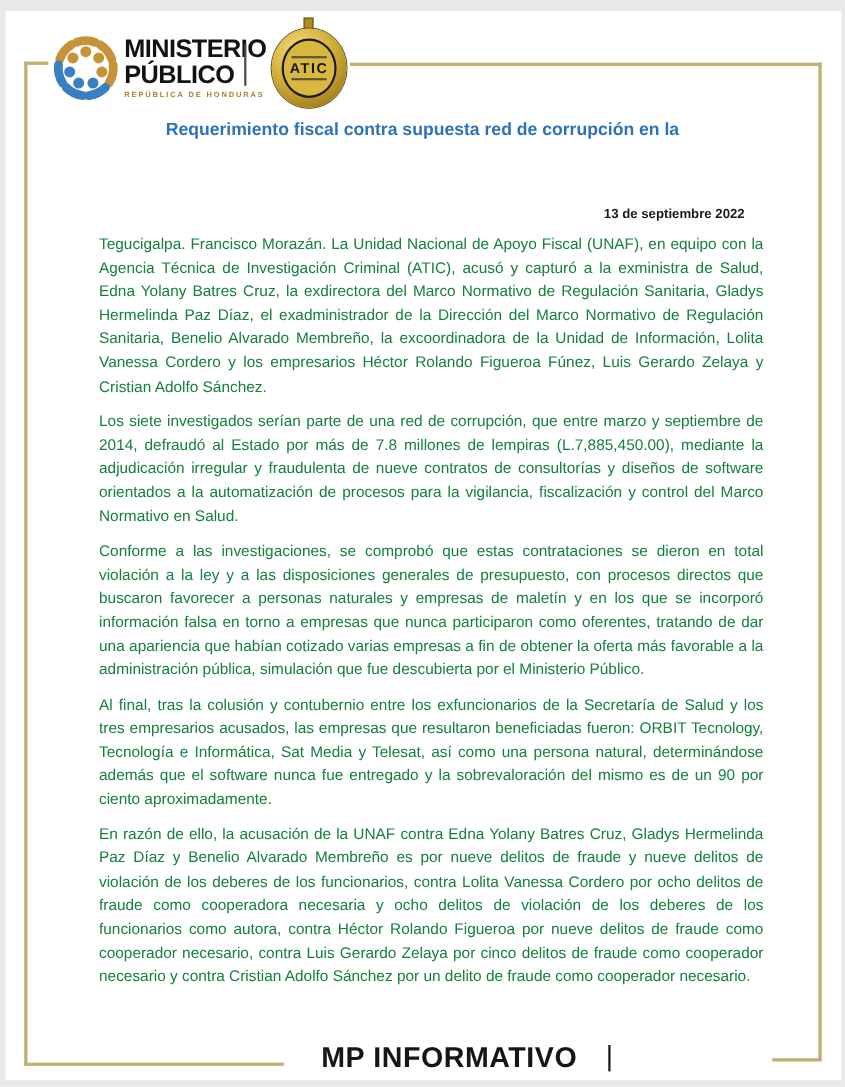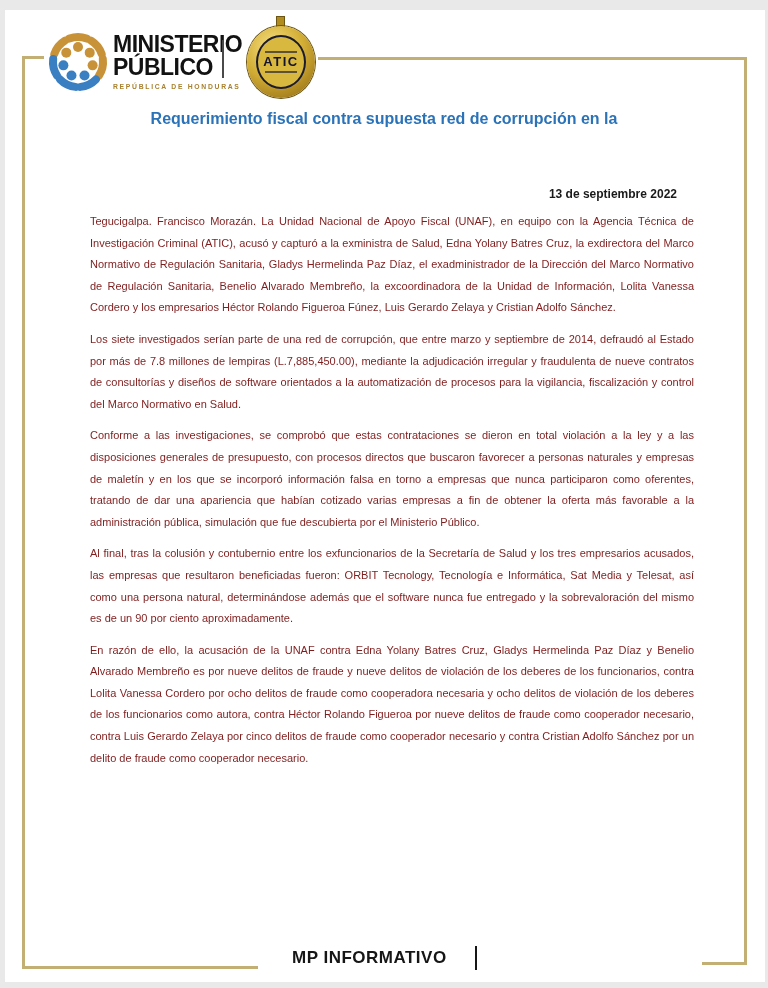--- a/index.html
+++ b/index.html
@@ -42,25 +42,25 @@
   .atic-label{font-size:13px;font-weight:bold;letter-spacing:1.5px;color:#14142a;line-height:14px;}
 
   
   .doc-title{position:absolute;left:60px;top:107px;width:648px;text-align:center;
     color:#2b73b9;font-weight:bold;font-size:16px;line-height:24.5px;}
   .doc-title span{display:block;}
   .doc-date{position:absolute;right:91px;top:167px;font-size:12px;font-weight:bold;color:#1a1a1a;margin-top:20px;}
 
   
   .body-text{position:absolute;left:90px;top:211px;width:604px;}
-  .body-text p{margin:0 0 10px 0;text-align:justify;font-size:11px;line-height:21.6px;color:#7f1d1d;}
+  .body-text p{margin:0 0 10px 0;text-align:justify;font-size:14px;line-height:21.6px;color:#15803d;}
 
   
   .footer{position:absolute;left:292px;top:946px;display:flex;align-items:center;gap:28px;
-    color:#161616;font-weight:bold;font-size:17px;letter-spacing:0.5px;white-space:nowrap;}
+    color:#161616;font-weight:bold;font-size:26px;letter-spacing:0.5px;white-space:nowrap;}
   .footer-sep{width:2px;height:24px;background:#161616;}
 </style>
 </head>
 <body>
 
 <div class="canvas">
 
   <div class="gold frame-left"></div>
   <div class="gold frame-topleft-stub"></div>
   <div class="gold frame-top"></div>

